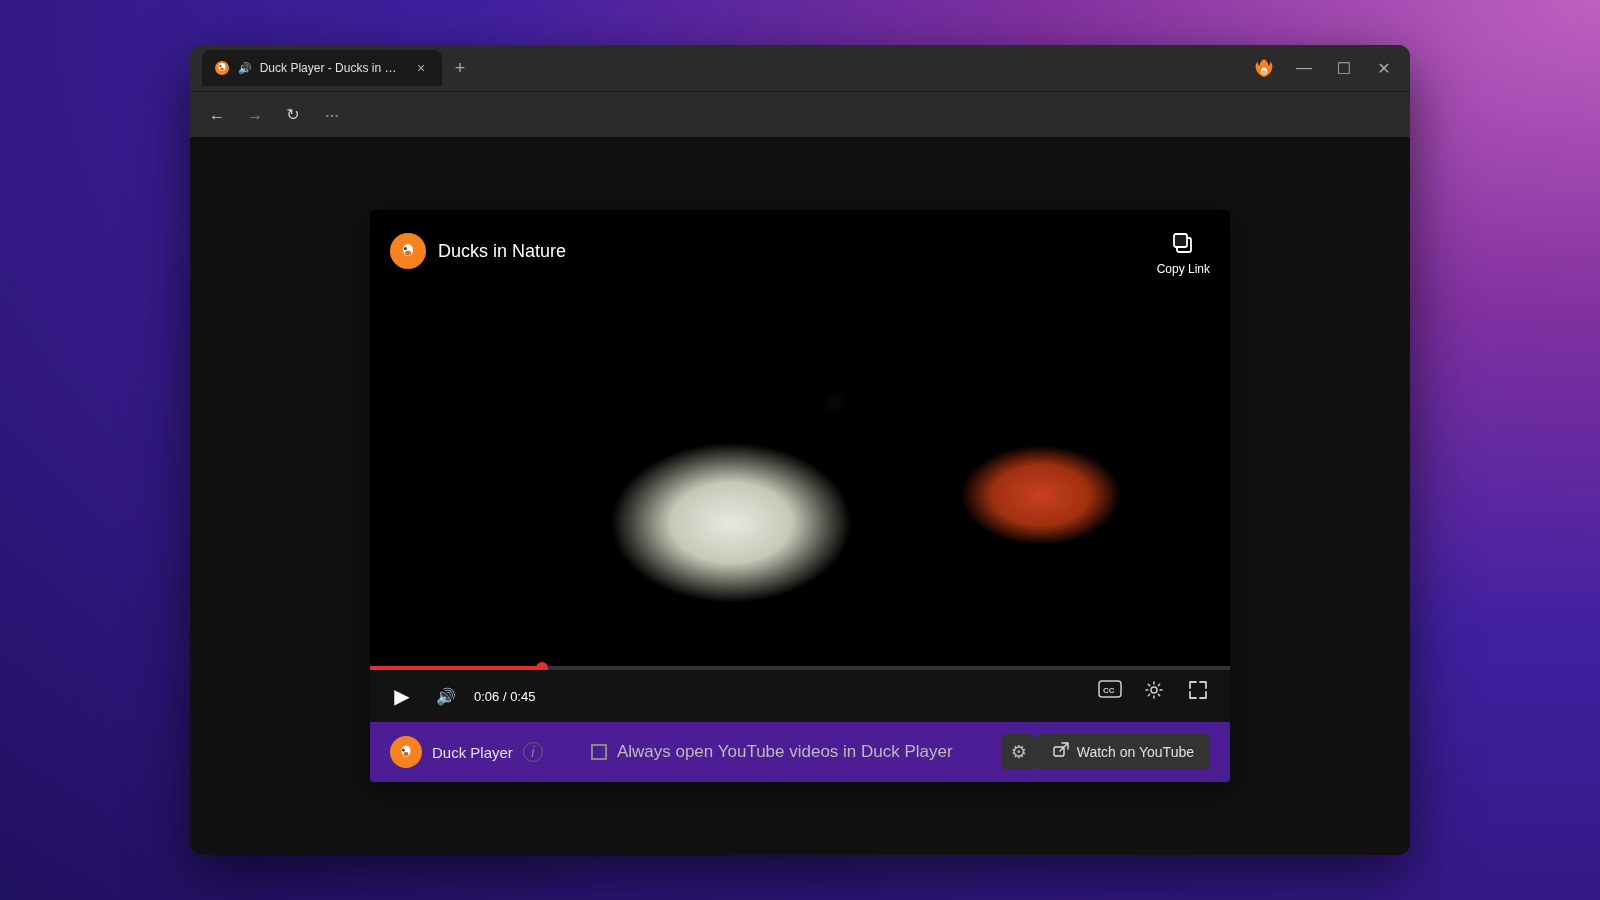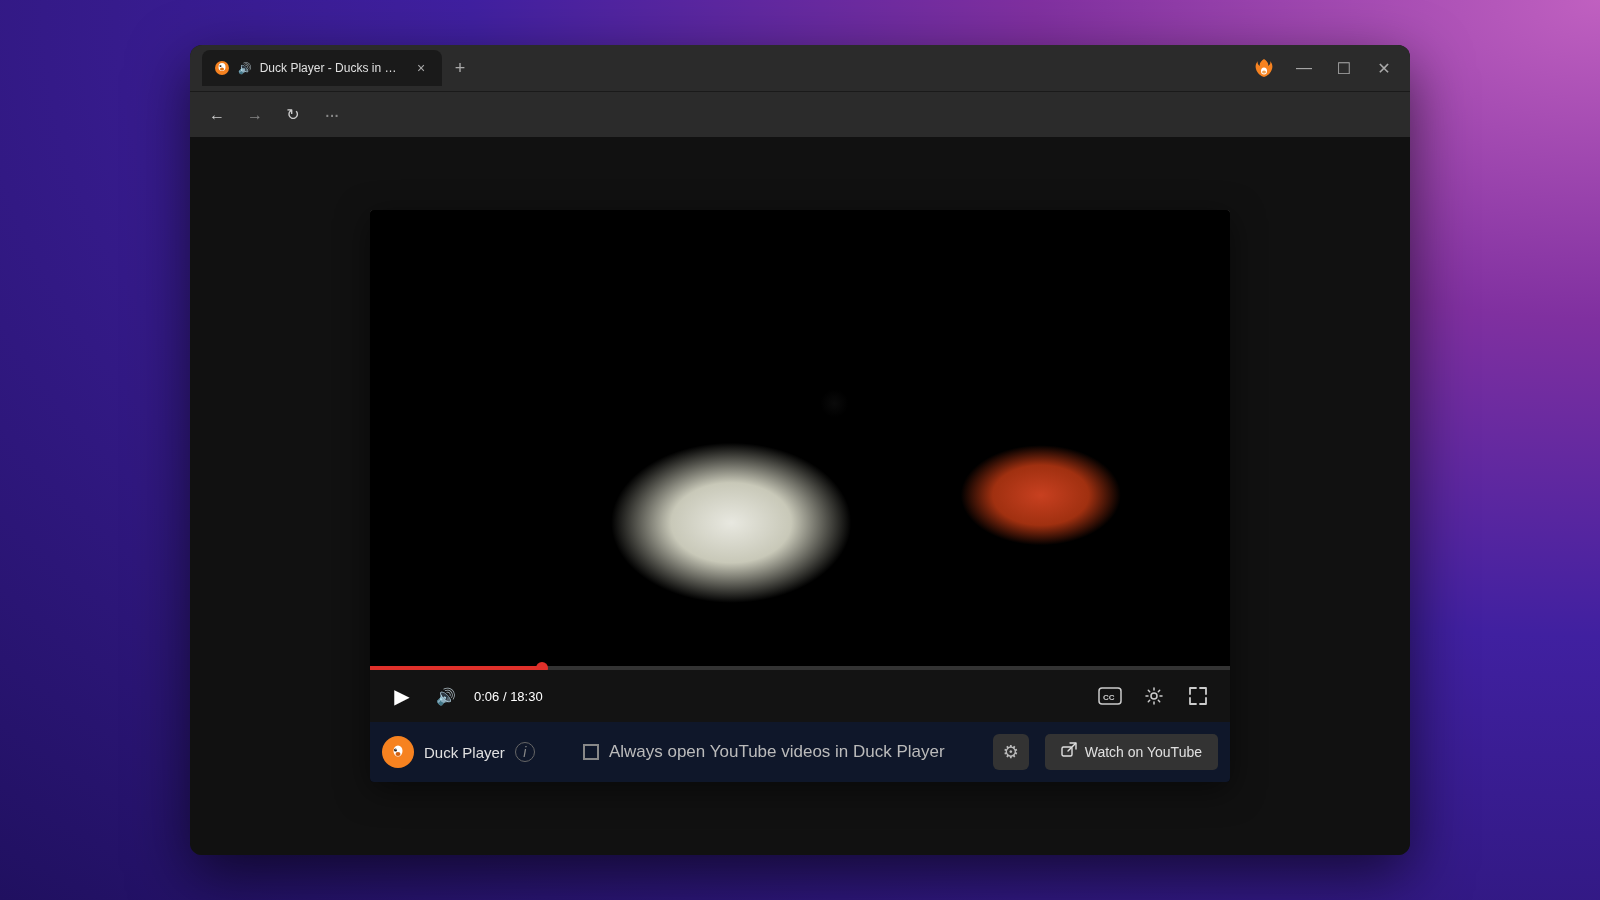--- a/index.html
+++ b/index.html
@@ -354,31 +354,30 @@
 
     .controls-spacer { flex: 1; }
 
     .ctrl-btn-right {
       color: #ccc;
       font-size: 16px;
       cursor: pointer;
       width: 32px;
       height: 32px;
       display: flex;
-      align-items: center;
+      align-items: flex-start;
       justify-content: center;
     }
 
     
     .bottom-bar {
-      background: #0f172a;
-      padding: 12px 12px;
-      display: flex;
-      align-items: center;
-      gap: 16px;
+      background: #4c1d95;
+      padding: 12px 20px;
+      display: flex;
+      align-items: center;
     }
 
     .duck-player-logo {
       display: flex;
       align-items: center;
       gap: 10px;
     }
 
     .duck-player-icon {
       width: 32px;
@@ -511,33 +510,56 @@
 
   <div class="content-area">
     <div class="player-container">
 
       <div class="video-with-progress">
         <div class="video-header">
           <div class="video-frame">
 
             <div class="duck-scene"></div>
 
+            <div class="video-title-bar">
+              <div class="video-title-left">
+                <div class="ddg-badge">
+                  <svg width="24" height="24" viewBox="0 0 24 24" xmlns="http://www.w3.org/2000/svg">
+                    <ellipse cx="12" cy="11" rx="5" ry="6" fill="#fff"></ellipse>
+                    <ellipse cx="12" cy="14" rx="3" ry="2.5" fill="#e07010"></ellipse>
+                    <circle cx="9.5" cy="9.5" r="1.5" fill="#222"></circle>
+                    <circle cx="10" cy="9" r="0.5" fill="#fff"></circle>
+                  </svg>
+                </div>
+                <span class="video-title-text">Ducks in Nature</span>
+              </div>
+              <div class="copy-link-btn">
+                <div class="copy-link-icon">
+
+                  <svg width="28" height="28" viewBox="0 0 28 28" xmlns="http://www.w3.org/2000/svg">
+                    <rect x="8" y="10" width="14" height="14" rx="2" fill="none" stroke="#fff" stroke-width="1.8"></rect>
+                    <rect x="5" y="6" width="13" height="13" rx="2" fill="#1a1a1a" stroke="#fff" stroke-width="1.8"></rect>
+                  </svg>
+                </div>
+                <span class="copy-link-text">Copy Link</span>
+              </div>
+            </div>
 
             <div class="progress-container">
               <div class="progress-fill" style="width: 20%">
                 <div class="progress-thumb"></div>
               </div>
             </div>
           </div>
         </div>
 
         <div class="controls-row">
           <div class="ctrl-btn play-btn">▶</div>
           <div class="ctrl-btn volume-btn">🔊</div>
-          <span class="time-display">0:06 / 18:30</span>
+          <span class="time-display">0:06 / 0:45</span>
           <div class="controls-spacer"></div>
 
           <div class="ctrl-btn-right">
             <svg width="24" height="18" viewBox="0 0 24 18" xmlns="http://www.w3.org/2000/svg">
               <rect x="1" y="1" width="22" height="16" rx="3" fill="none" stroke="#ccc" stroke-width="1.5"></rect>
               <text x="5" y="13" font-size="8" fill="#ccc" font-family="sans-serif" font-weight="bold">CC</text>
             </svg>
           </div>
 
           <div class="ctrl-btn-right">

